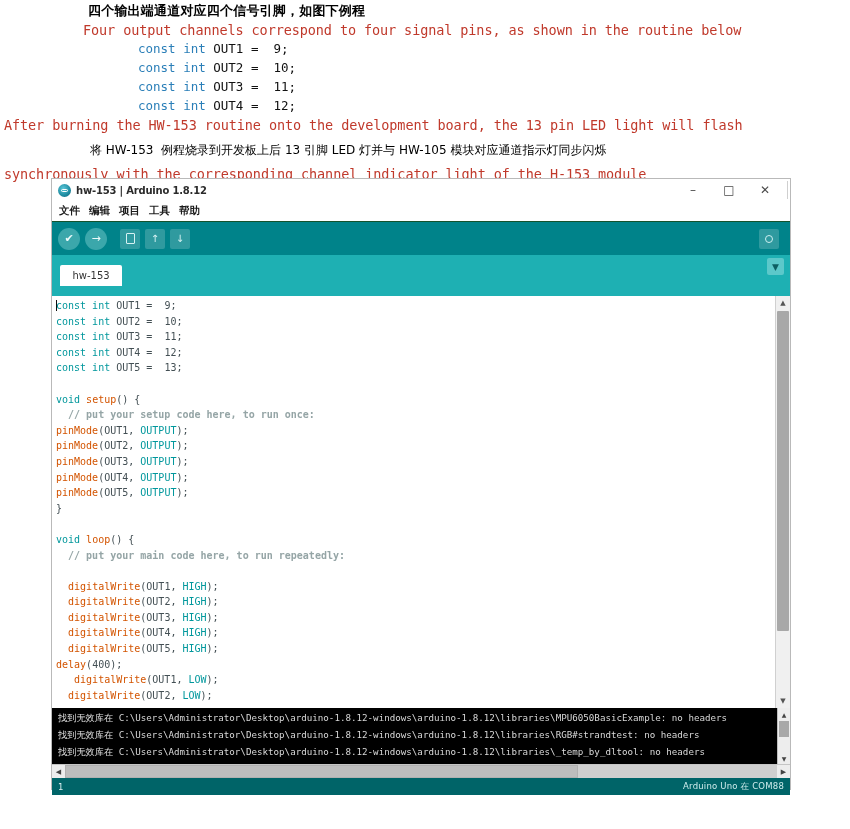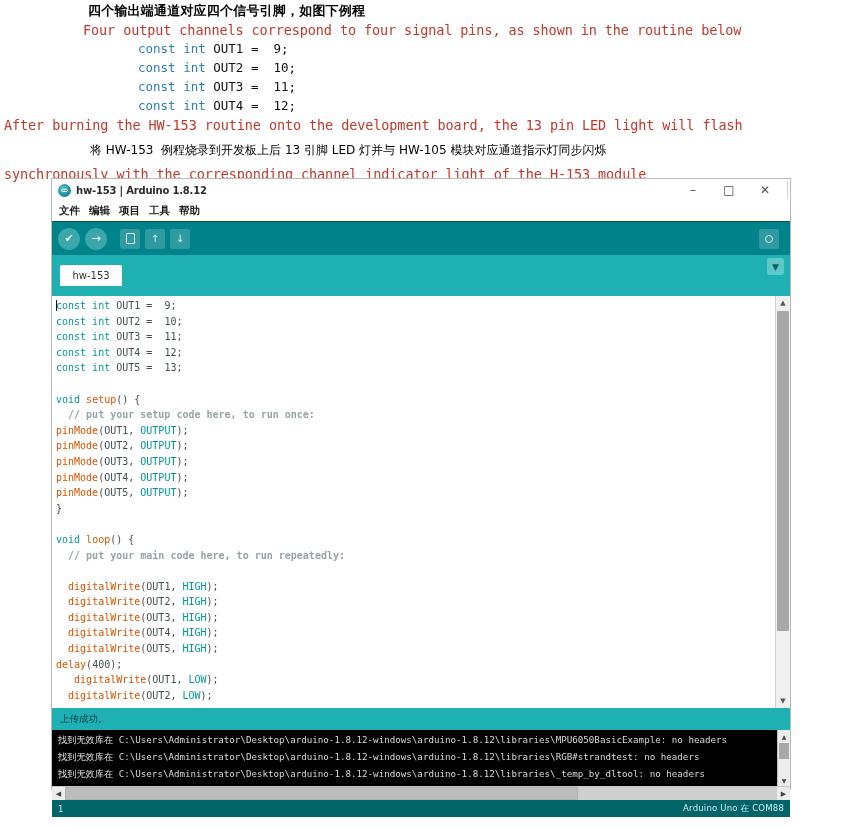--- a/index.html
+++ b/index.html
@@ -416,21 +416,20 @@
     <div class="caret"></div>
     <div class="code-area" id="code-area"><div><span class="t-type">const int </span><span class="t-plain">OUT1 =  9;</span></div><div><span class="t-type">const int </span><span class="t-plain">OUT2 =  10;</span></div><div><span class="t-type">const int </span><span class="t-plain">OUT3 =  11;</span></div><div><span class="t-type">const int </span><span class="t-plain">OUT4 =  12;</span></div><div><span class="t-type">const int </span><span class="t-plain">OUT5 =  13;</span></div><div>&nbsp;</div><div><span class="t-type">void </span><span class="t-fn">setup</span><span class="t-plain">() {</span></div><div><span class="t-com">  // put your setup code here, to run once:</span></div><div><span class="t-fn">pinMode</span><span class="t-plain">(OUT1, </span><span class="t-const">OUTPUT</span><span class="t-plain">);</span></div><div><span class="t-fn">pinMode</span><span class="t-plain">(OUT2, </span><span class="t-const">OUTPUT</span><span class="t-plain">);</span></div><div><span class="t-fn">pinMode</span><span class="t-plain">(OUT3, </span><span class="t-const">OUTPUT</span><span class="t-plain">);</span></div><div><span class="t-fn">pinMode</span><span class="t-plain">(OUT4, </span><span class="t-const">OUTPUT</span><span class="t-plain">);</span></div><div><span class="t-fn">pinMode</span><span class="t-plain">(OUT5, </span><span class="t-const">OUTPUT</span><span class="t-plain">);</span></div><div><span class="t-plain">}</span></div><div>&nbsp;</div><div><span class="t-type">void </span><span class="t-fn">loop</span><span class="t-plain">() {</span></div><div><span class="t-com">  // put your main code here, to run repeatedly:</span></div><div>&nbsp;</div><div><span class="t-plain">  </span><span class="t-fn">digitalWrite</span><span class="t-plain">(OUT1, </span><span class="t-const">HIGH</span><span class="t-plain">);</span></div><div><span class="t-plain">  </span><span class="t-fn">digitalWrite</span><span class="t-plain">(OUT2, </span><span class="t-const">HIGH</span><span class="t-plain">);</span></div><div><span class="t-plain">  </span><span class="t-fn">digitalWrite</span><span class="t-plain">(OUT3, </span><span class="t-const">HIGH</span><span class="t-plain">);</span></div><div><span class="t-plain">  </span><span class="t-fn">digitalWrite</span><span class="t-plain">(OUT4, </span><span class="t-const">HIGH</span><span class="t-plain">);</span></div><div><span class="t-plain">  </span><span class="t-fn">digitalWrite</span><span class="t-plain">(OUT5, </span><span class="t-const">HIGH</span><span class="t-plain">);</span></div><div><span class="t-fn">delay</span><span class="t-plain">(400);</span></div><div><span class="t-plain">   </span><span class="t-fn">digitalWrite</span><span class="t-plain">(OUT1, </span><span class="t-const">LOW</span><span class="t-plain">);</span></div><div><span class="t-plain">  </span><span class="t-fn">digitalWrite</span><span class="t-plain">(OUT2, </span><span class="t-const">LOW</span><span class="t-plain">);</span></div></div>
 
     <div class="vscroll">
       <div class="vs-btn">▲</div>
       <div class="vs-thumb"></div>
       <div class="vs-btn bottom">▼</div>
     </div>
   </div>
 
-  <div class="status-msg">上传成功。</div>
 
   <div class="console">
     <div class="console-line"><span class="cn-part">找到无效库在</span> <span>C:\Users\Administrator\Desktop\arduino-1.8.12-windows\arduino-1.8.12\libraries\MPU6050BasicExample: no headers</span></div>
     <div class="console-line"><span class="cn-part">找到无效库在</span> <span>C:\Users\Administrator\Desktop\arduino-1.8.12-windows\arduino-1.8.12\libraries\RGB#strandtest: no headers</span></div>
     <div class="console-line"><span class="cn-part">找到无效库在</span> <span>C:\Users\Administrator\Desktop\arduino-1.8.12-windows\arduino-1.8.12\libraries\_temp_by_dltool: no headers</span></div>
 
     <div class="console-vs">
       <div class="vb">▲</div>
       <div class="vt"></div>
       <div class="vb bot">▼</div>

